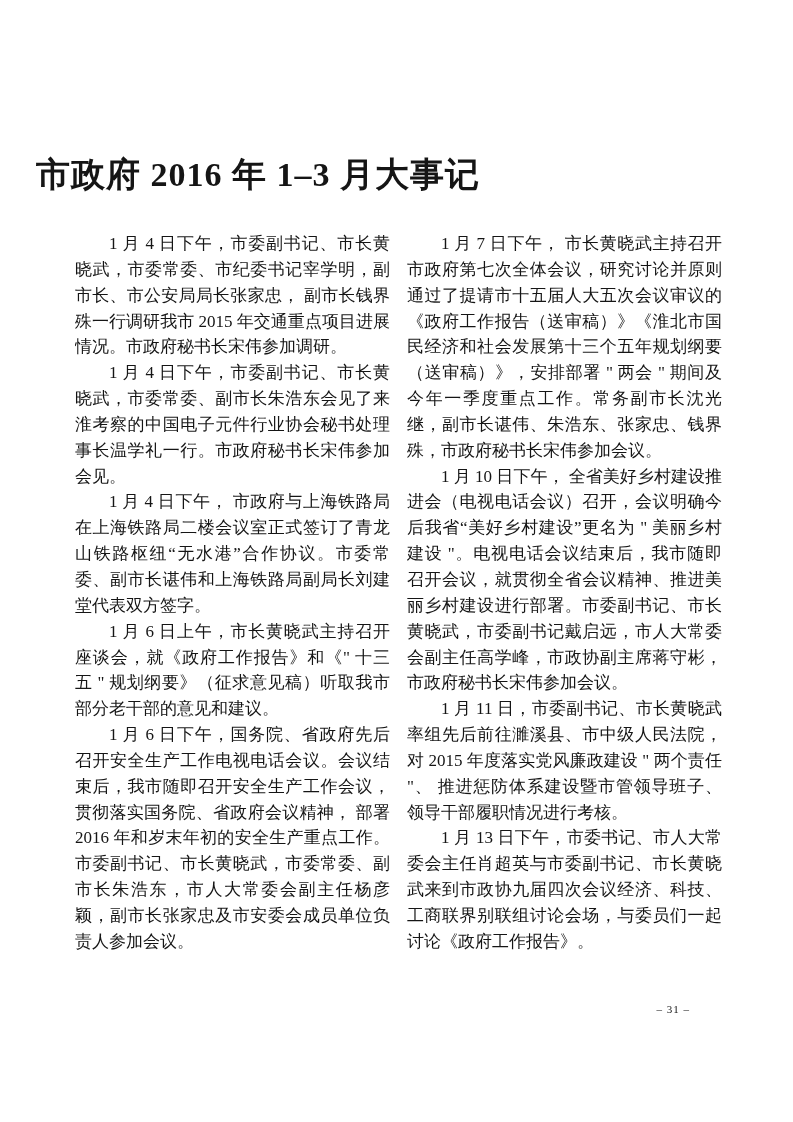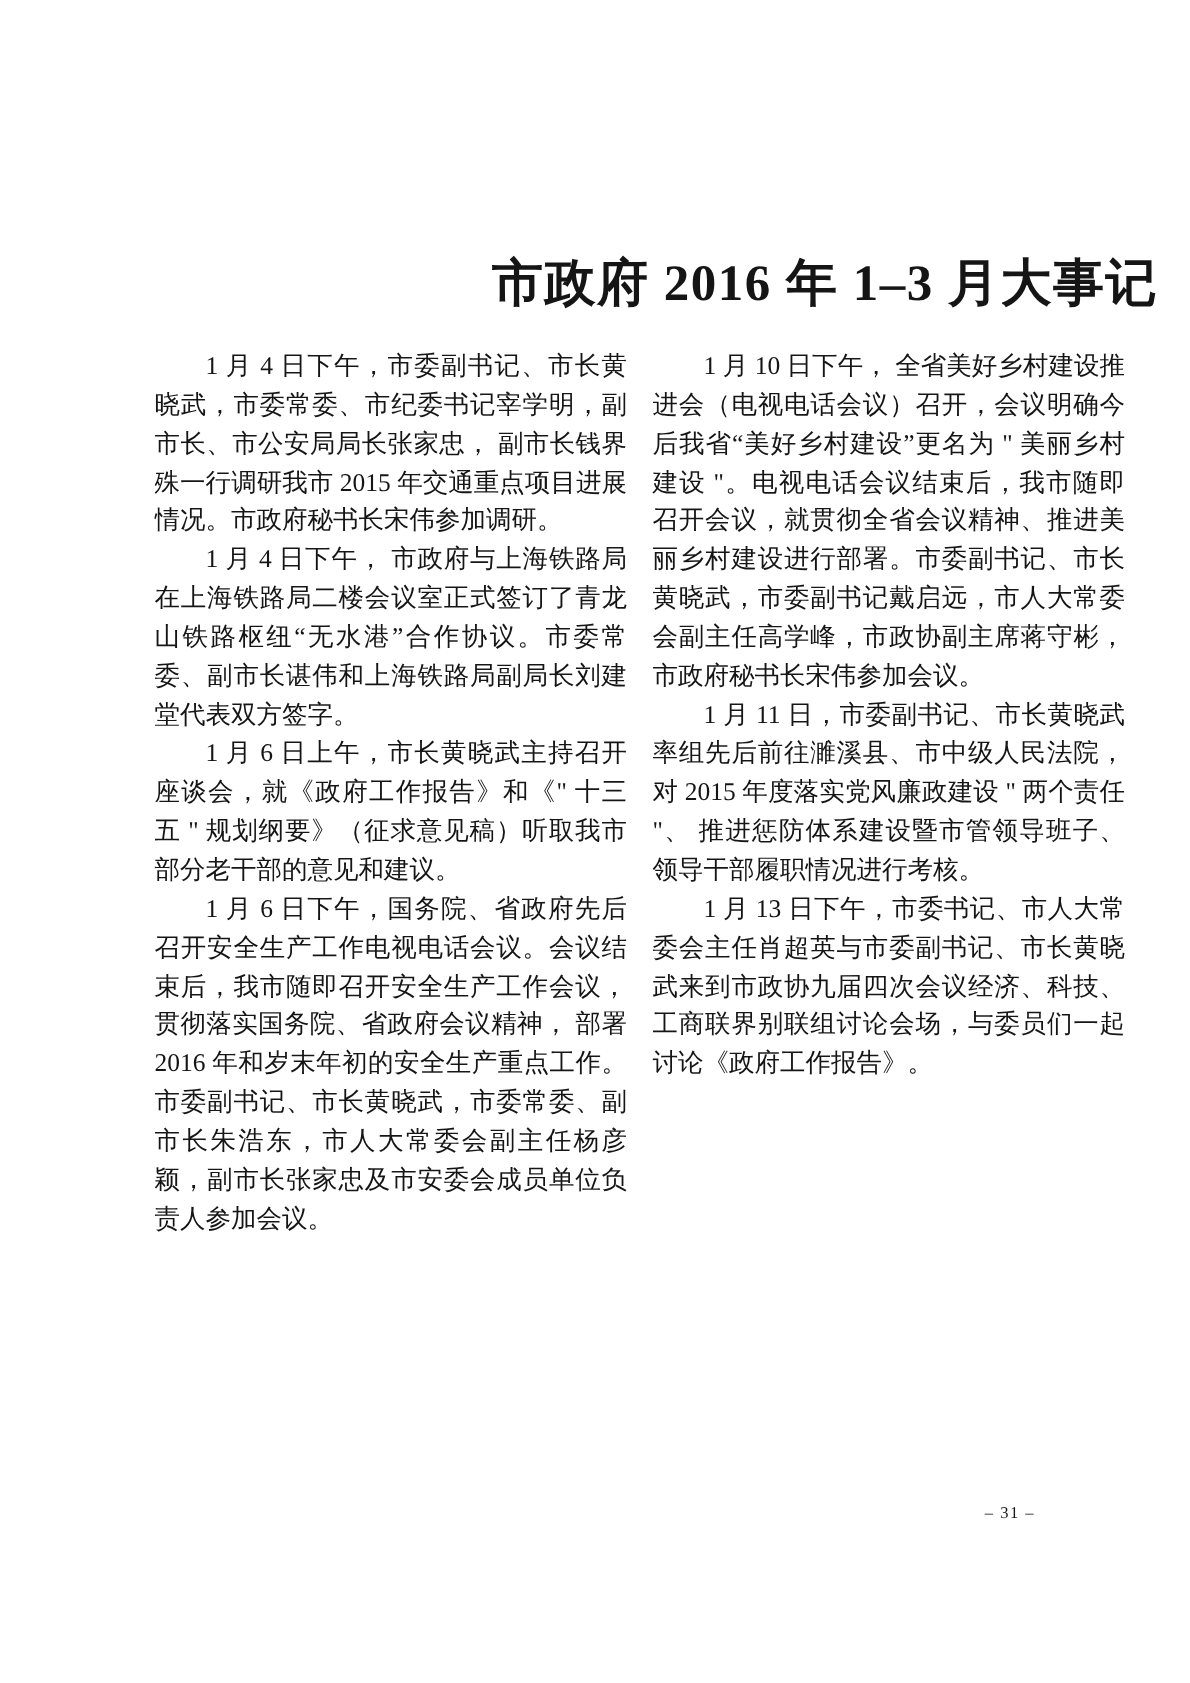--- a/index.html
+++ b/index.html
@@ -13,35 +13,34 @@
     position: relative;
     font-family: "Liberation Serif", "DejaVu Serif", serif;
     color: #151515;
     overflow: hidden;
   }
   .doc-title {
     position: absolute;
     top: 152px;
     left: 36px;
     width: 722px;
-    text-align: right;
+    text-align: left;
     font-size: 34px;
     font-weight: bold;
     letter-spacing: 1px;
-    margin: 14px;
+    margin: 0;
     white-space: nowrap;
   }
   .columns {
     position: absolute;
     top: 231px;
     left: 75px;
     width: 648px;
     display: flex;
     gap: 17px;
-    margin-left: 28px;
   }
   .column {
     width: 315px;
     height: 784px;
     overflow: hidden;
     font-size: 17px;
     line-height: 25.85px;
     text-align: justify;
     text-justify: inter-ideograph;
   }
@@ -61,25 +60,27 @@
   }
 </style>
 </head>
 <body>
 
 <h1 class="doc-title">市政府 2016 年 1–3 月大事记</h1>
 
 <div class="columns">
   <div class="column">
     <p class="para">1 月 4 日下午，市委副书记、市长黄晓武，市委常委、市纪委书记宰学明，副市长、市公安局局长张家忠， 副市长钱界殊一行调研我市 2015 年交通重点项目进展情况。市政府秘书长宋伟参加调研。</p>
+    <p class="para">1 月 4 日下午，市委副书记、市长黄晓武，市委常委、副市长朱浩东会见了来淮考察的中国电子元件行业协会秘书处理事长温学礼一行。市政府秘书长宋伟参加会见。</p>
     <p class="para">1 月 4 日下午， 市政府与上海铁路局在上海铁路局二楼会议室正式签订了青龙山铁路枢纽“无水港”合作协议。市委常委、副市长谌伟和上海铁路局副局长刘建堂代表双方签字。</p>
     <p class="para">1 月 6 日上午，市长黄晓武主持召开座谈会，就《政府工作报告》和《" 十三五 " 规划纲要》（征求意见稿）听取我市部分老干部的意见和建议。</p>
     <p class="para">1 月 6 日下午，国务院、省政府先后召开安全生产工作电视电话会议。会议结束后，我市随即召开安全生产工作会议，贯彻落实国务院、省政府会议精神， 部署 2016 年和岁末年初的安全生产重点工作。市委副书记、市长黄晓武，市委常委、副市长朱浩东，市人大常委会副主任杨彦颖，副市长张家忠及市安委会成员单位负责人参加会议。</p>
 
   </div>
   <div class="column">
+    <p class="para">1 月 7 日下午， 市长黄晓武主持召开市政府第七次全体会议，研究讨论并原则通过了提请市十五届人大五次会议审议的《政府工作报告（送审稿）》《淮北市国民经济和社会发展第十三个五年规划纲要（送审稿）》，安排部署 " 两会 " 期间及今年一季度重点工作。常务副市长沈光继，副市长谌伟、朱浩东、张家忠、钱界殊，市政府秘书长宋伟参加会议。</p>
     <p class="para">1 月 10 日下午， 全省美好乡村建设推进会（电视电话会议）召开，会议明确今后我省“美好乡村建设”更名为 " 美丽乡村建设 "。电视电话会议结束后，我市随即召开会议，就贯彻全省会议精神、推进美丽乡村建设进行部署。市委副书记、市长黄晓武，市委副书记戴启远，市人大常委会副主任高学峰，市政协副主席蒋守彬，市政府秘书长宋伟参加会议。</p>
     <p class="para">1 月 11 日，市委副书记、市长黄晓武率组先后前往濉溪县、市中级人民法院，对 2015 年度落实党风廉政建设 " 两个责任 "、 推进惩防体系建设暨市管领导班子、 领导干部履职情况进行考核。</p>
     <p class="para">1 月 13 日下午，市委书记、市人大常委会主任肖超英与市委副书记、市长黄晓武来到市政协九届四次会议经济、科技、工商联界别联组讨论会场，与委员们一起讨论《政府工作报告》。</p>
   </div>
 </div>
 
 <div class="page-number">– 31 –</div>
 
 </body></html>

